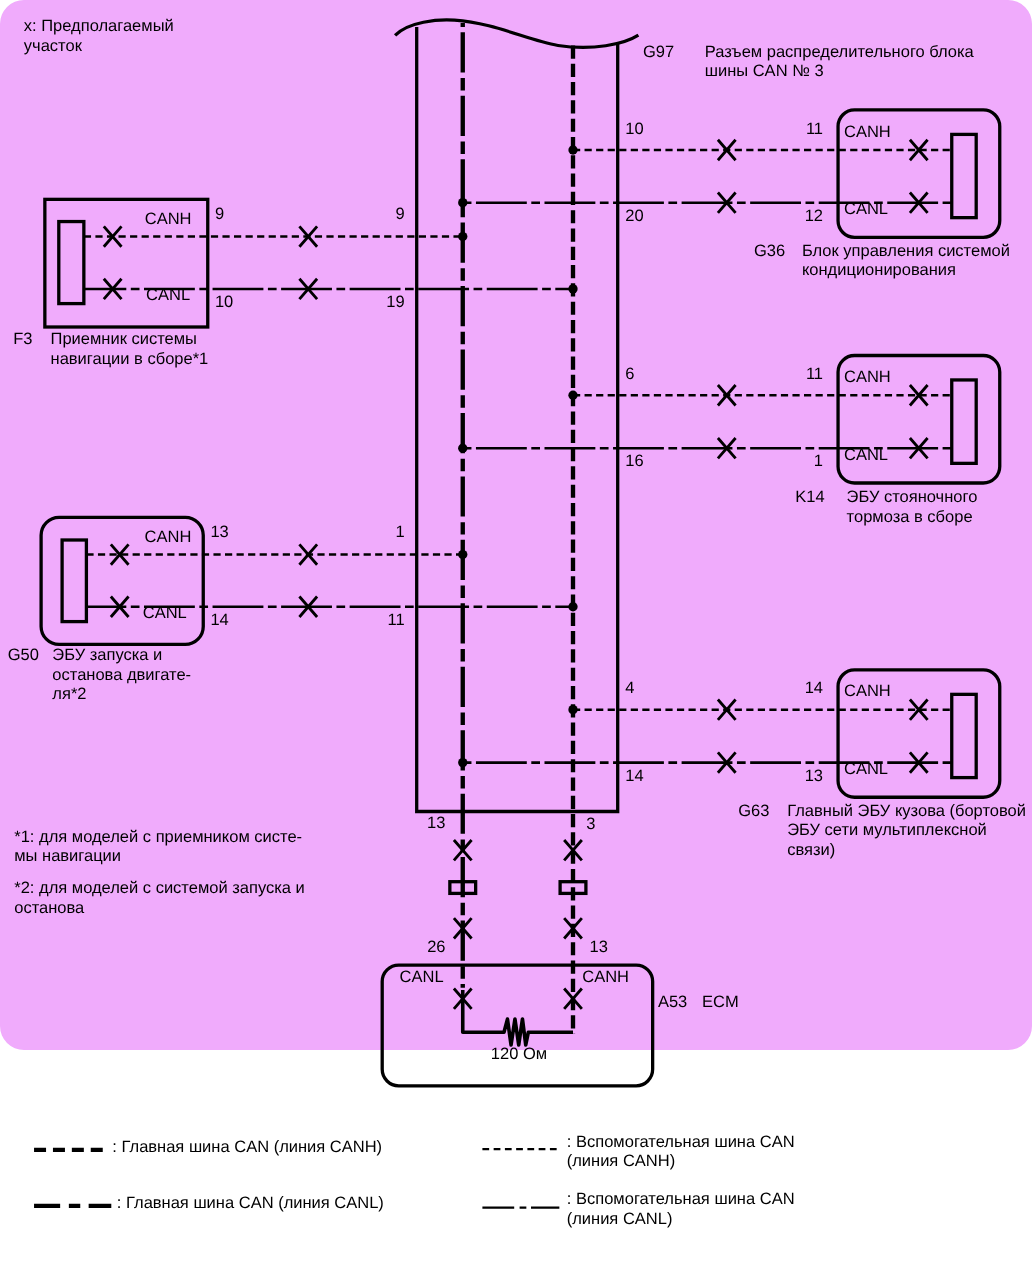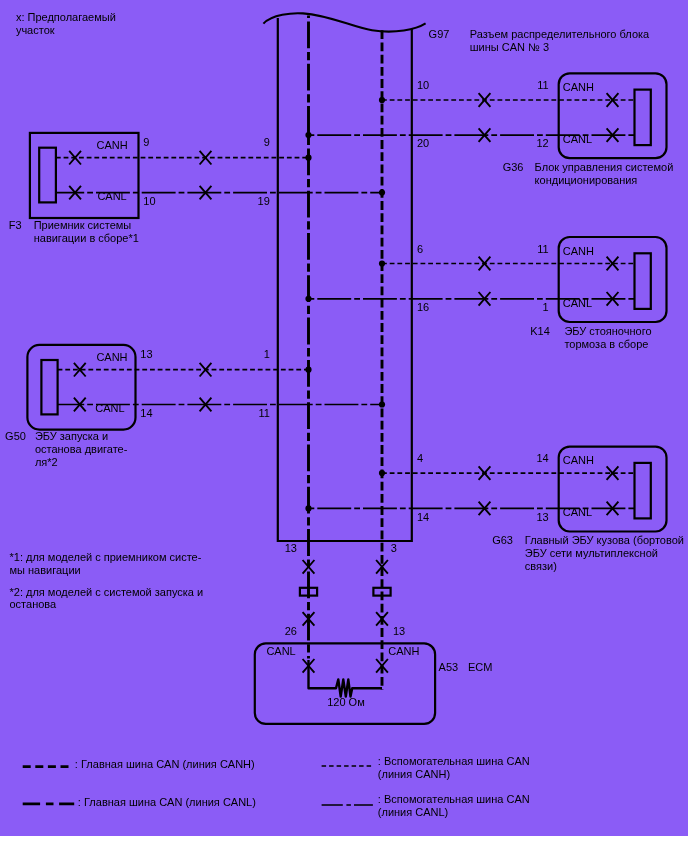--- a/index.html
+++ b/index.html
@@ -1,18 +1,18 @@
 <!DOCTYPE html>
 <html><head>
 <meta charset="utf-8">
 <style>
   html,body{margin:0;padding:0;background:#fff;}
   body{width:688px;height:852px;position:relative;overflow:hidden;
        font-family:"Liberation Sans",sans-serif;color:#000;}
-  #stage{position:absolute;left:0;top:0;width:688px;height:836px;background:#8b5cf6;}
+  #stage{position:absolute;left:0;top:0;width:688px;height:700px;background:#f0abfc;border-radius:16px;}
   svg#diagram{position:absolute;left:0;top:0;display:block;}
   #diagram text{font-family:"Liberation Sans",sans-serif;fill:#000;font-size:11px;}
   .ln{stroke:#000;fill:none;}
   .thin{stroke-width:1.7;}
   .box{stroke:#000;fill:none;stroke-width:2.2;}
   .bold{stroke-width:2.9;}
   .xmark{stroke:#000;stroke-width:1.9;fill:none;}
   .dot{fill:#000;}
 </style>
 </head>

